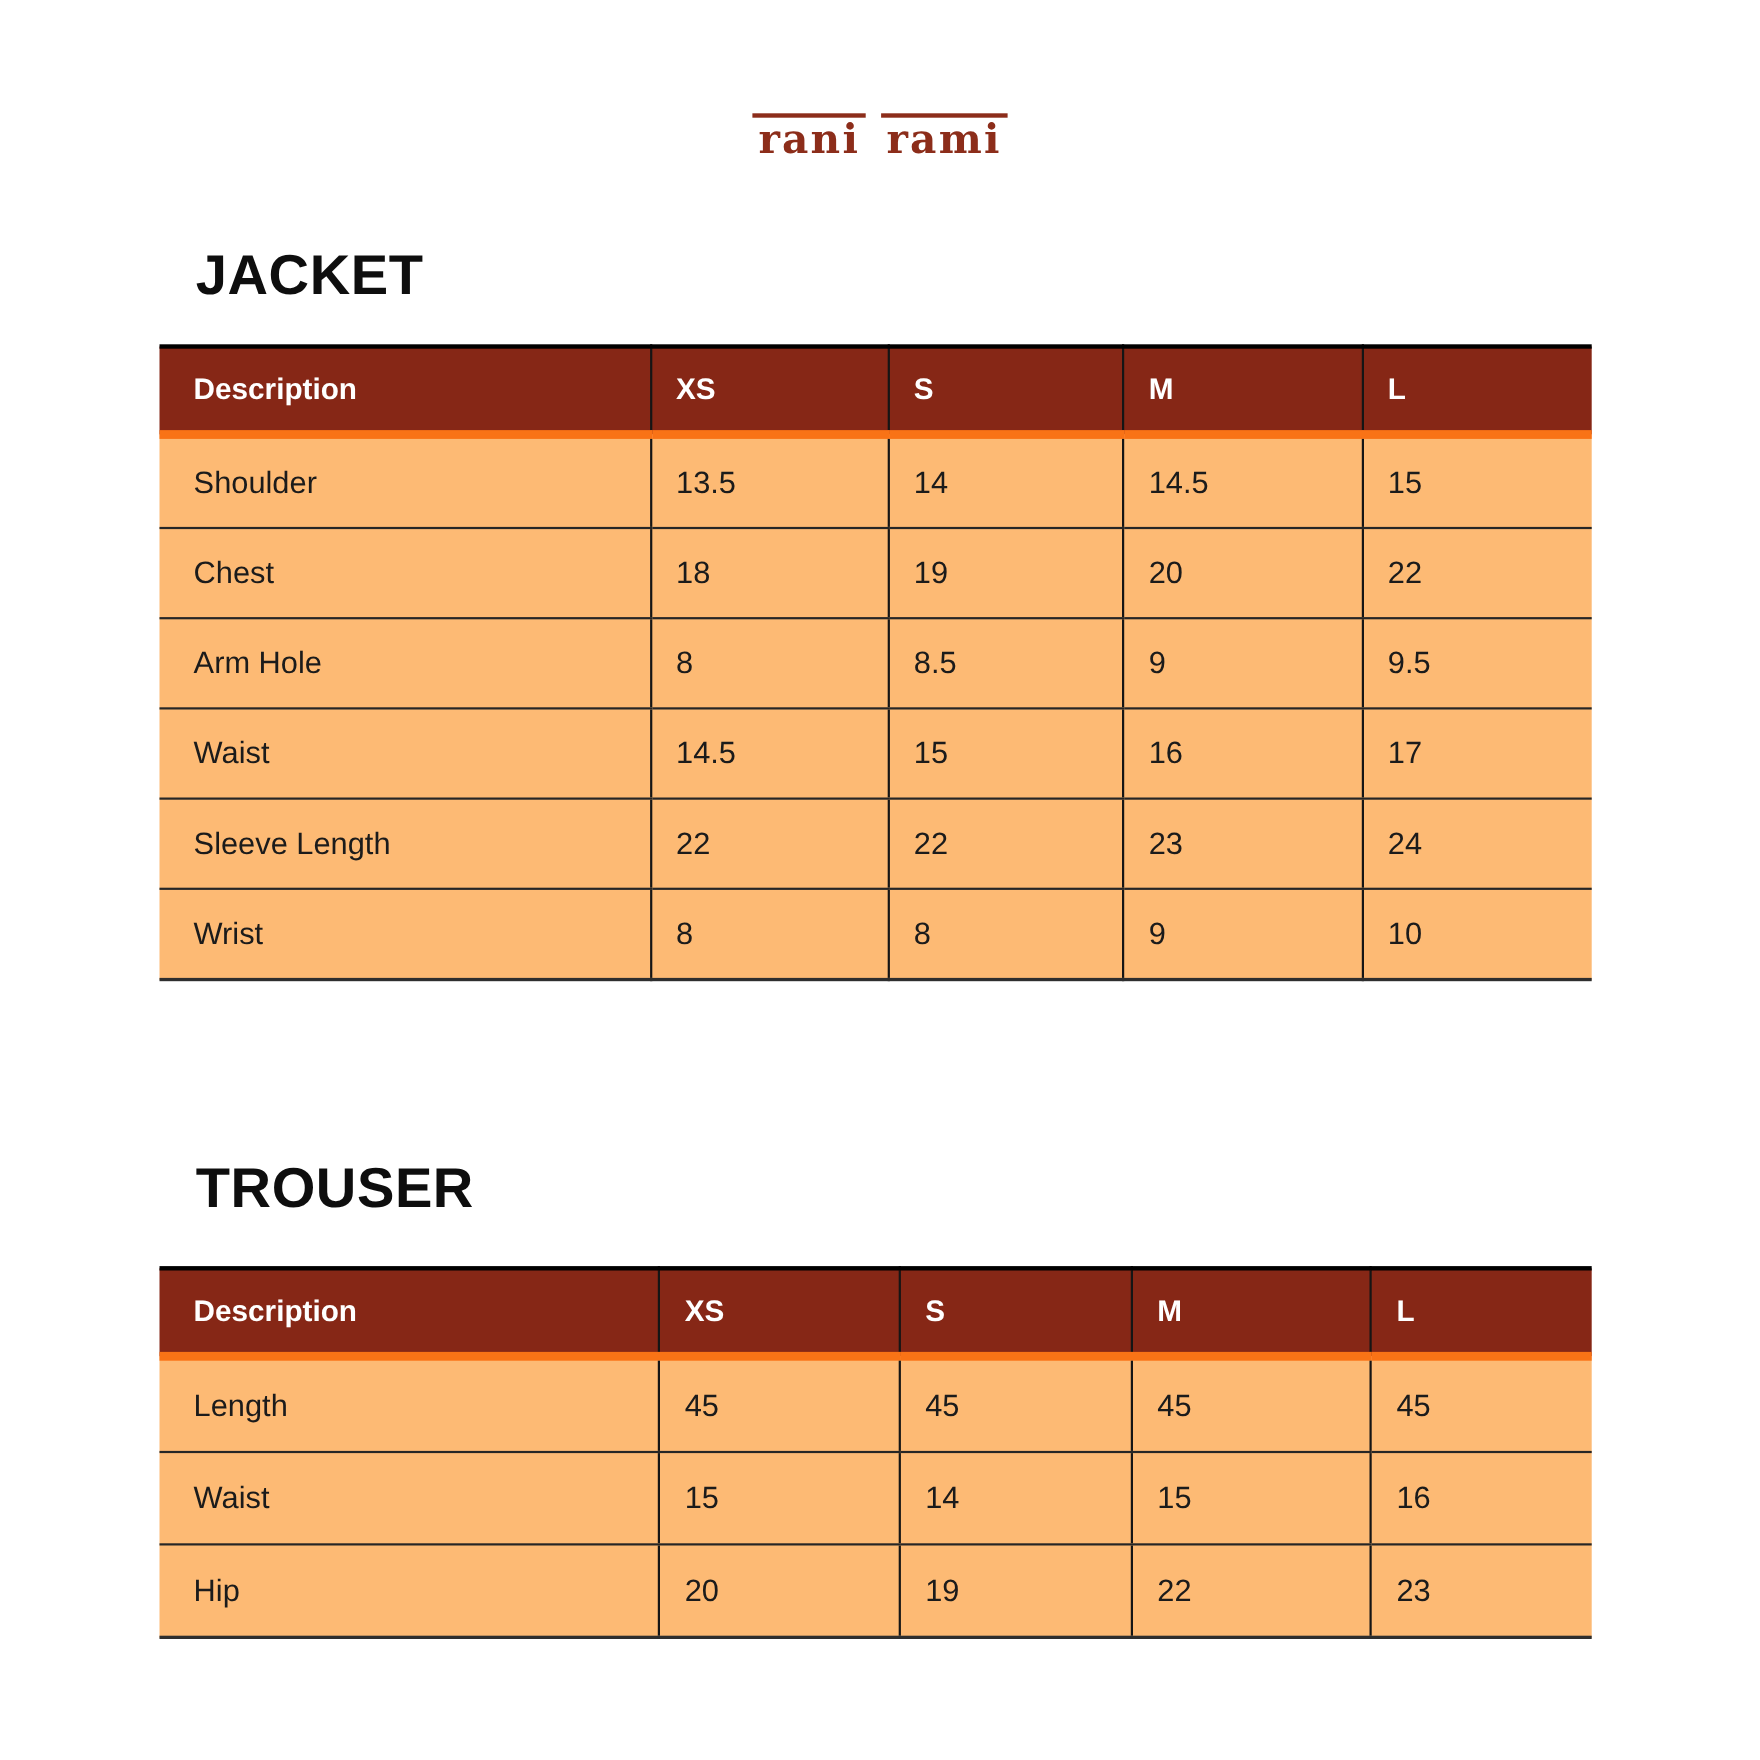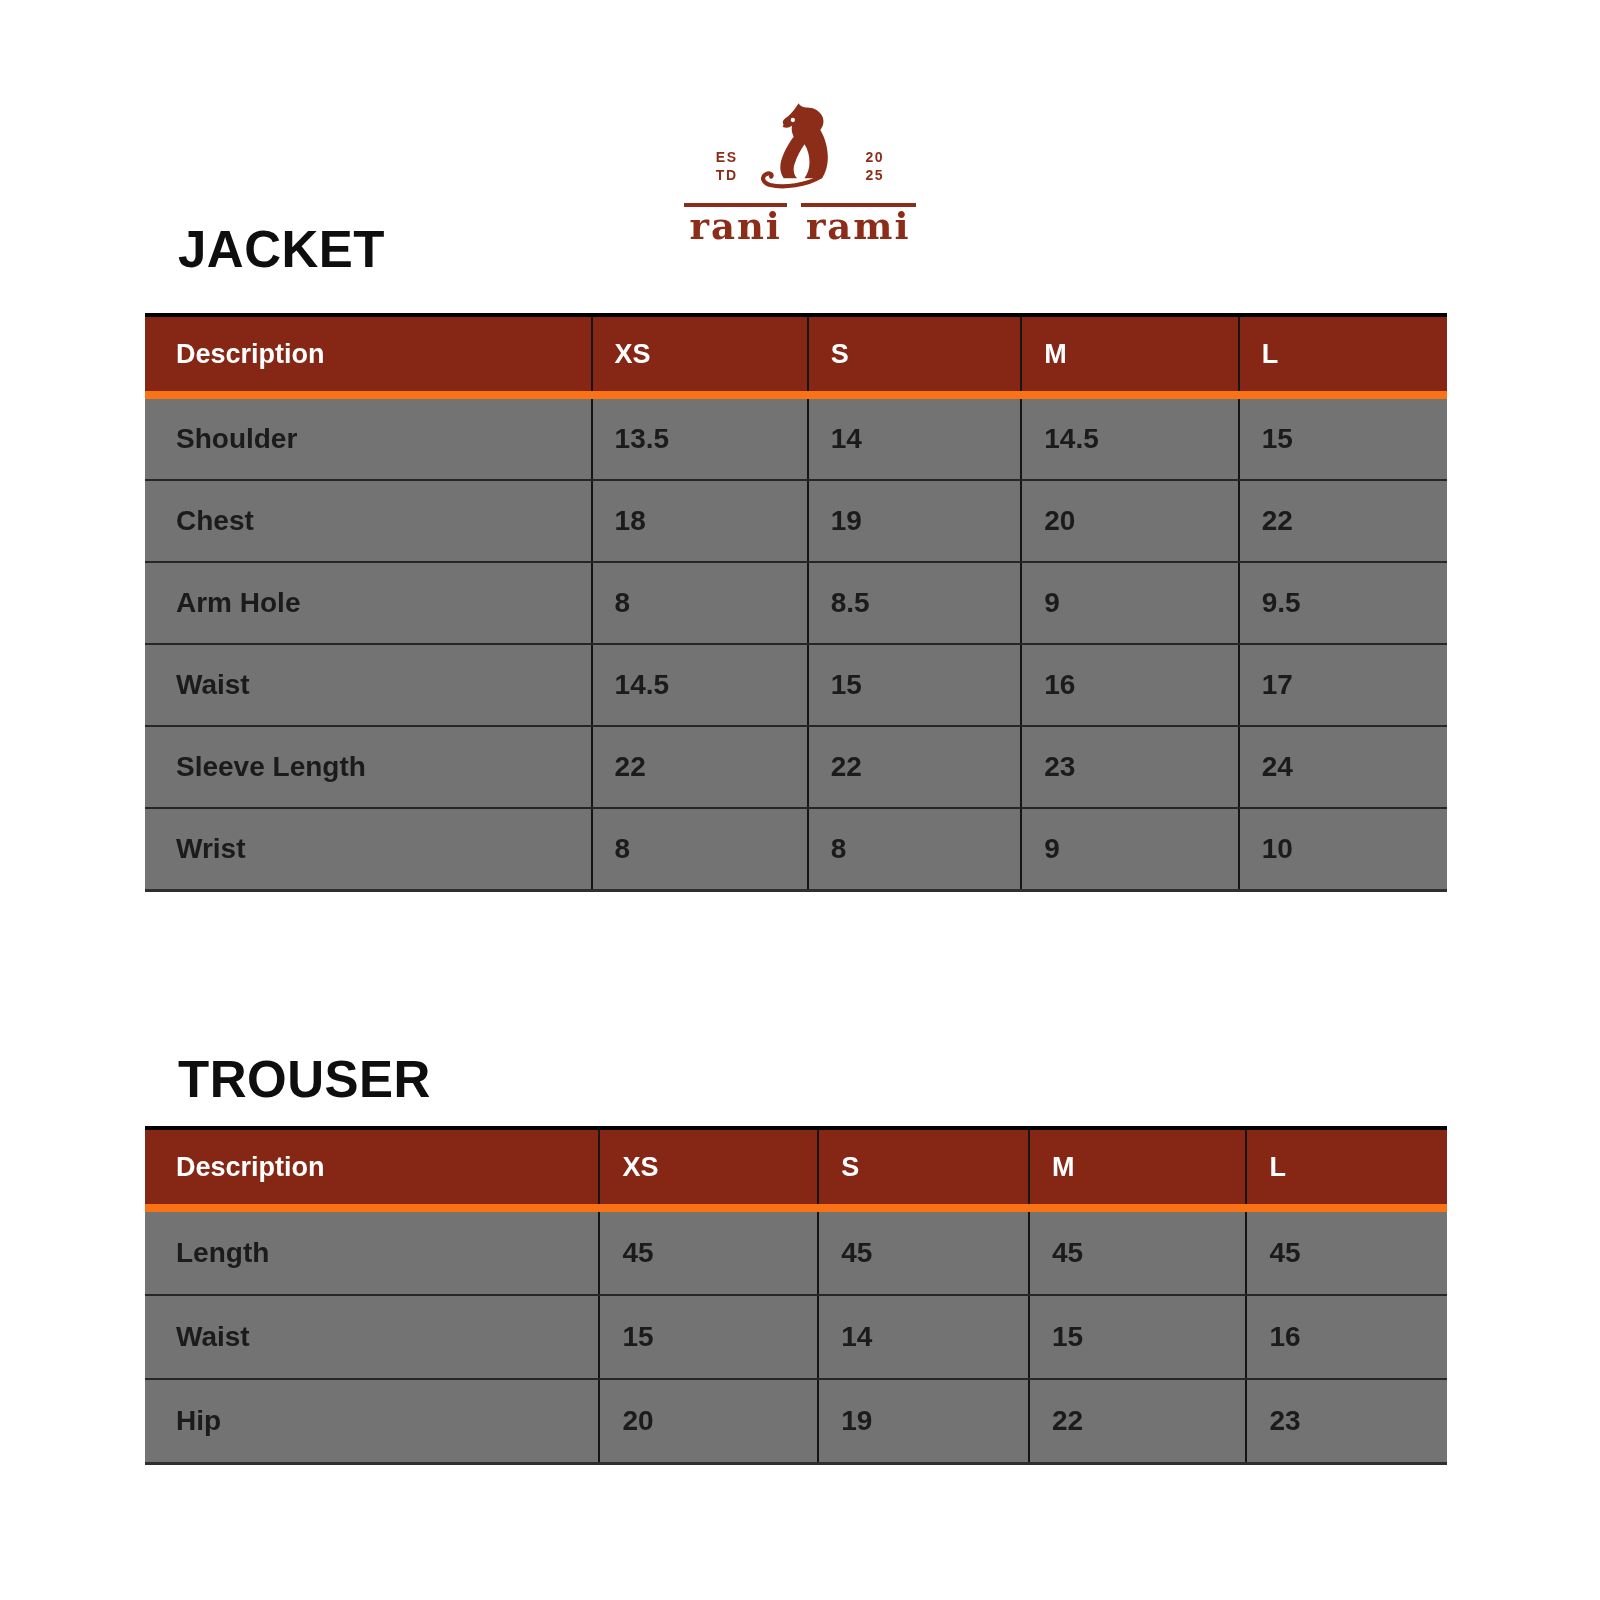--- a/index.html
+++ b/index.html
@@ -24,75 +24,41 @@
   .wordmark .word{display:inline-block;border-top:4px solid var(--brand);
             padding:0 5px 2px 5px;line-height:1.05;margin:0 7px;}
 
   
   .section{position:absolute;left:145px;width:1302px;}
   .section-jacket{top:228px;}
   .section-trouser{top:1058px;}
   .section h2{margin:0;font-size:51px;line-height:44px;font-weight:800;
               color:#0e0e0e;letter-spacing:0.5px;padding-left:33px;}
   .section-jacket h2{margin-bottom:41px;}
-  .section-trouser h2{margin-bottom:24px;}
+  .section-trouser h2{margin-bottom:49px;}
 
   
   table{border-collapse:collapse;width:100%;table-layout:fixed;
         border-top:4px solid #000;border-bottom:3px solid #2e2e2e;}
   thead th{background:var(--header-bg);color:#ffffff;font-weight:bold;font-size:27px;
            text-align:left;height:74px;padding:0 0 0 22px;border-bottom:8px solid #f97316;}
   thead th:first-child{padding-left:31px;}
   th + th, td + td{border-left:2px solid #151515;}
-  tbody td{font-size:28px;font-weight:700;color:var(--ink);padding:0 0 0 22px;
-           border-bottom:2px solid var(--line);background:#737373;}
+  tbody td{font-size:28px;font-weight:400;color:var(--ink);padding:0 0 0 22px;
+           border-bottom:2px solid var(--line);background:#fdba74;}
   tbody td:first-child{padding-left:31px;}
   .section-jacket tbody td{height:80px;}
   .section-trouser tbody td{height:82px;}
 </style>
 </head>
 <body>
 
 <div class="page">
 
   <header class="logo">
-    <div class="logo-mark">
-      <div class="estd">
-        <span>ES</span>
-        <span>TD</span>
-      </div>
-      <svg class="tiger" viewBox="0 0 120 120" xmlns="http://www.w3.org/2000/svg" aria-hidden="true">
-        <path fill="#8C2D1A" d="M38 30
-          C36 27 37 24 40 22
-          C44 19 48 15 51 11
-          L56 4
-          C58 8 62 9 66 9
-          C74 9 81 13 84 19
-          C87 25 86 31 82 36
-          C88 46 91 58 91 69
-          C91 79 88 88 84 94
-          L63 94
-          C67 88 69 82 69 75
-          C69 67 67 59 63 53
-          C59 59 54 67 51 77
-          C49 83 50 89 54 94
-          L38 94
-          C34 88 33 81 35 73
-          C38 62 44 52 50 44
-          C48 40 47 36 48 31
-          C45 33 42 34 40 33
-          C37 33 36 31 38 30 Z"></path>
-        <path fill="none" stroke="#8C2D1A" stroke-width="5" stroke-linecap="round" d="M82 92 C66 102 38 106 22 102 C12 99 11 92 17 89 C21 87 25 89 23 92"></path>
-        <circle cx="49" cy="24" r="2.6" fill="#ffffff"></circle>
-      </svg>
-      <div class="estd">
-        <span>20</span>
-        <span>25</span>
-      </div>
-    </div>
     <div class="wordmark">
       <span class="word">rani</span><span class="word">rami</span>
     </div>
   </header>
 
   <section class="section section-jacket">
     <h2>JACKET</h2>
     <table>
       <colgroup>
         <col style="width:34.3%">

